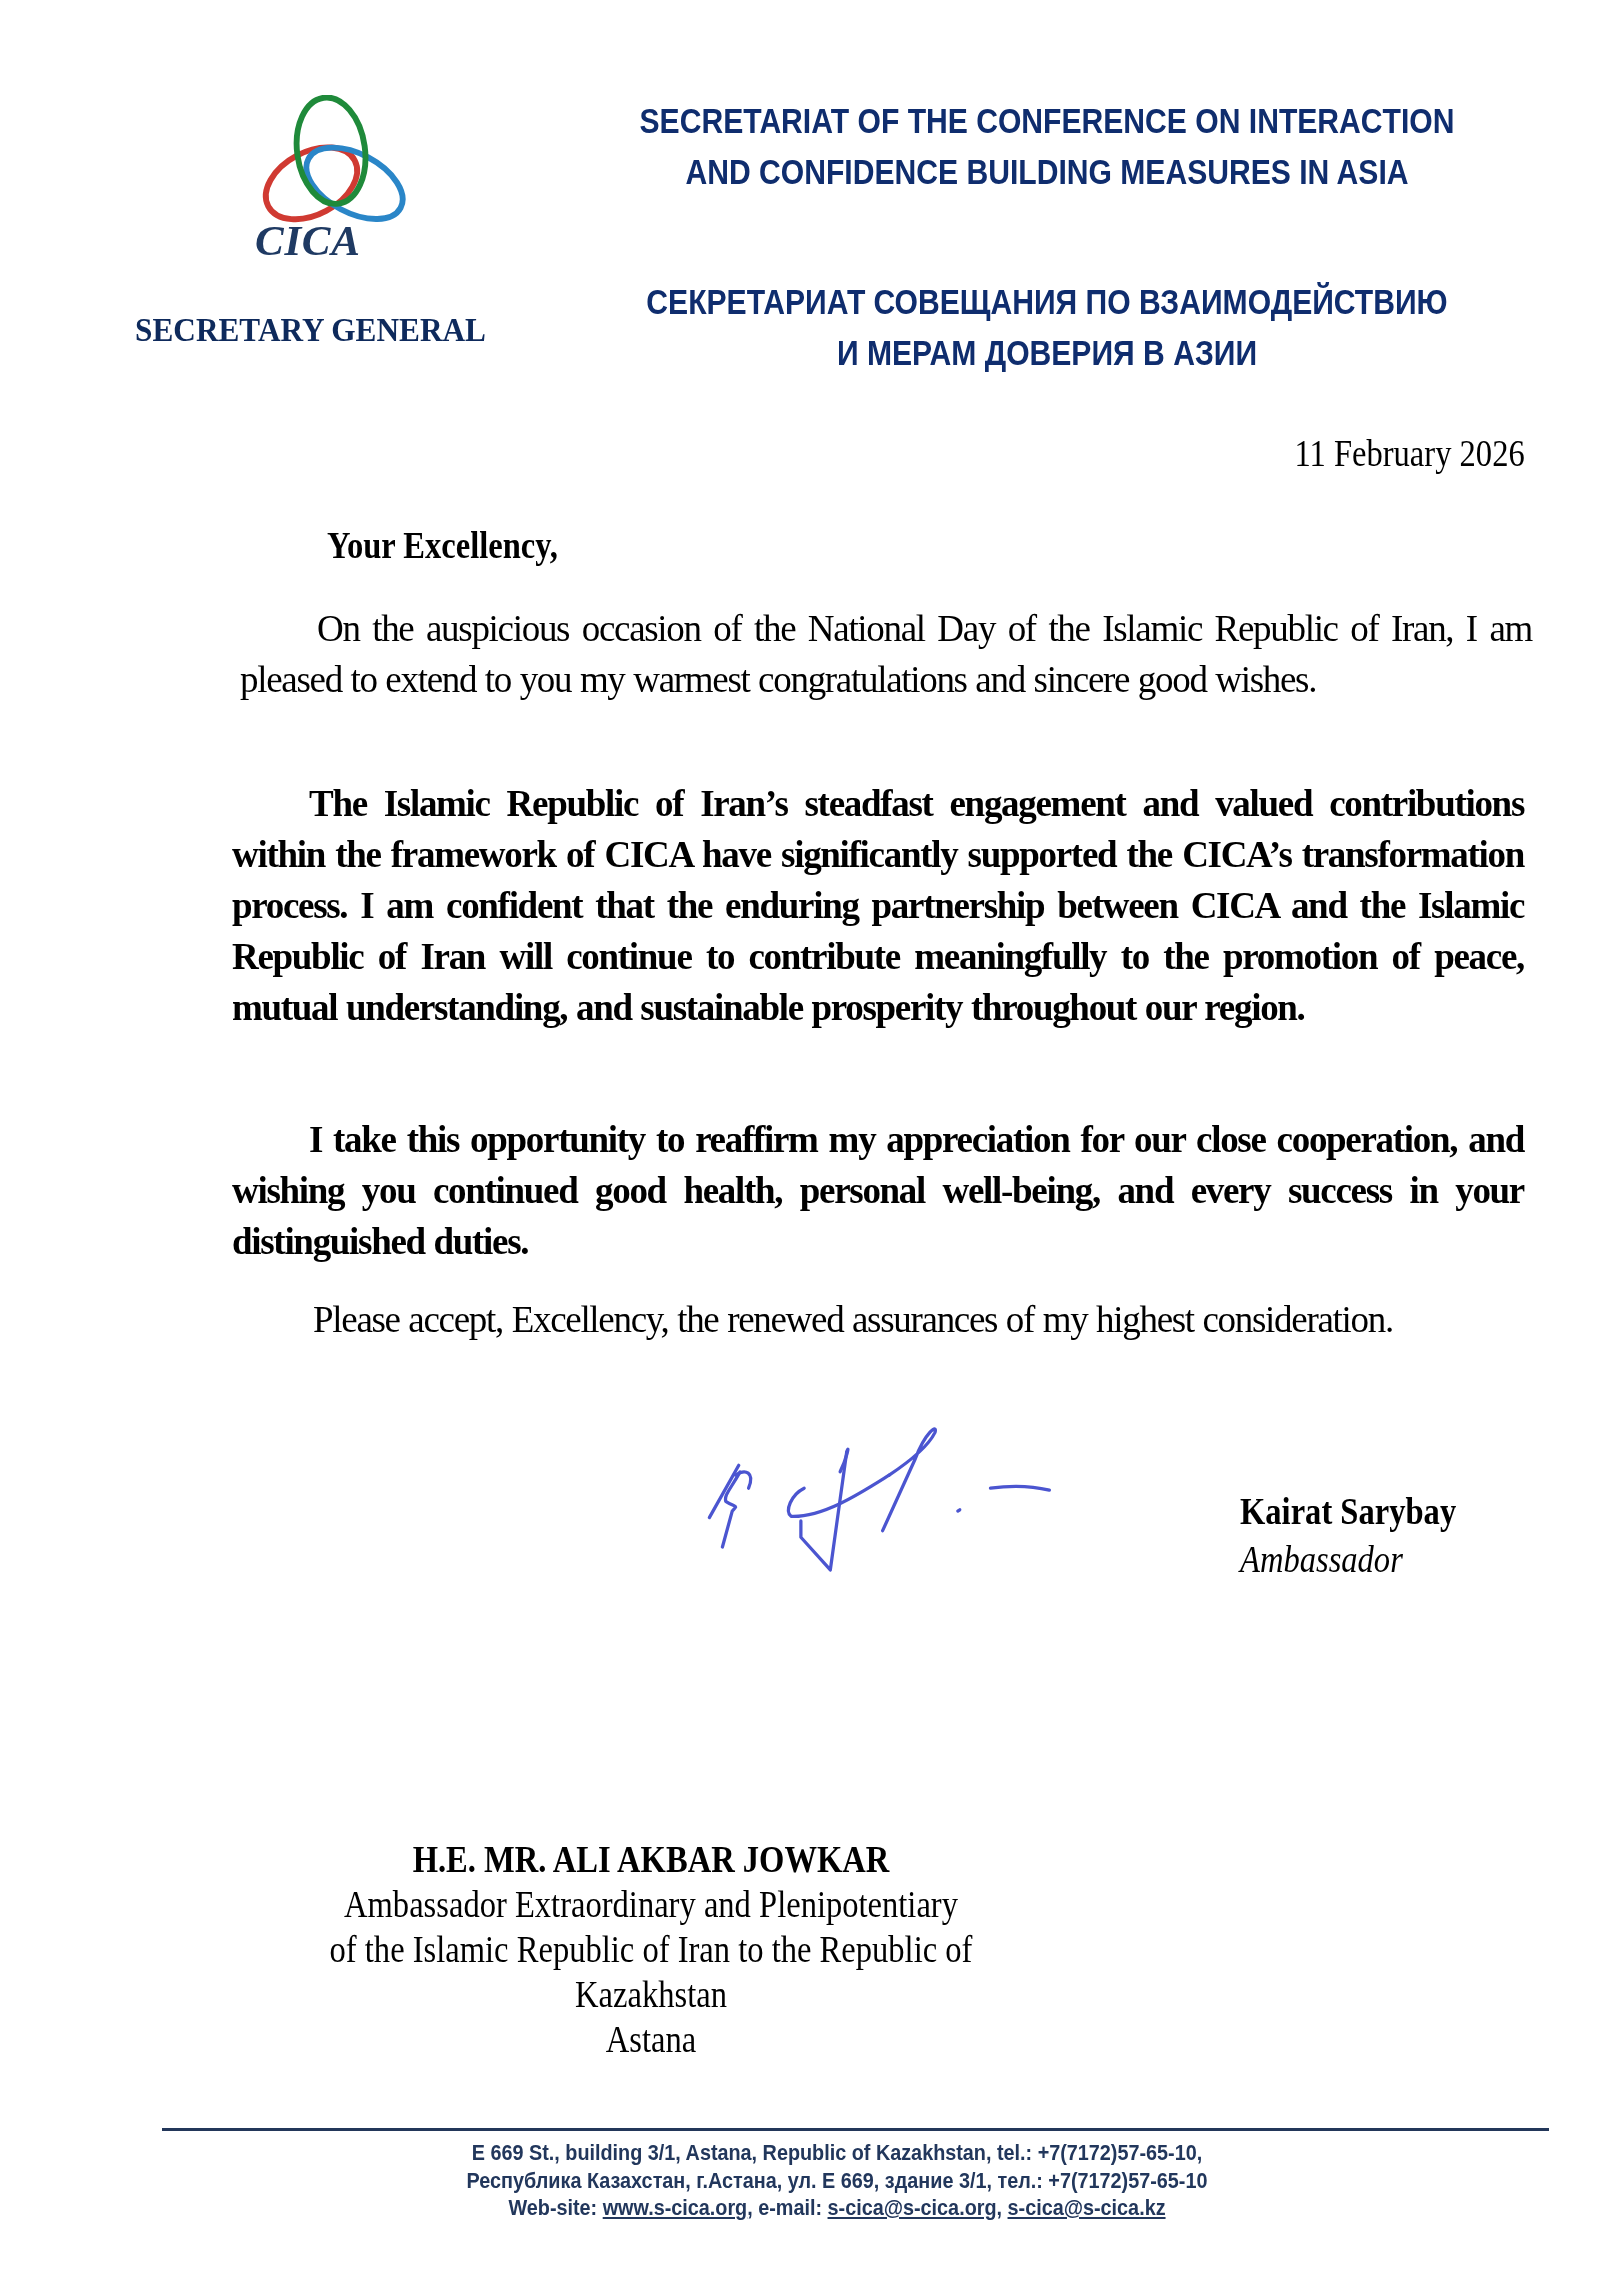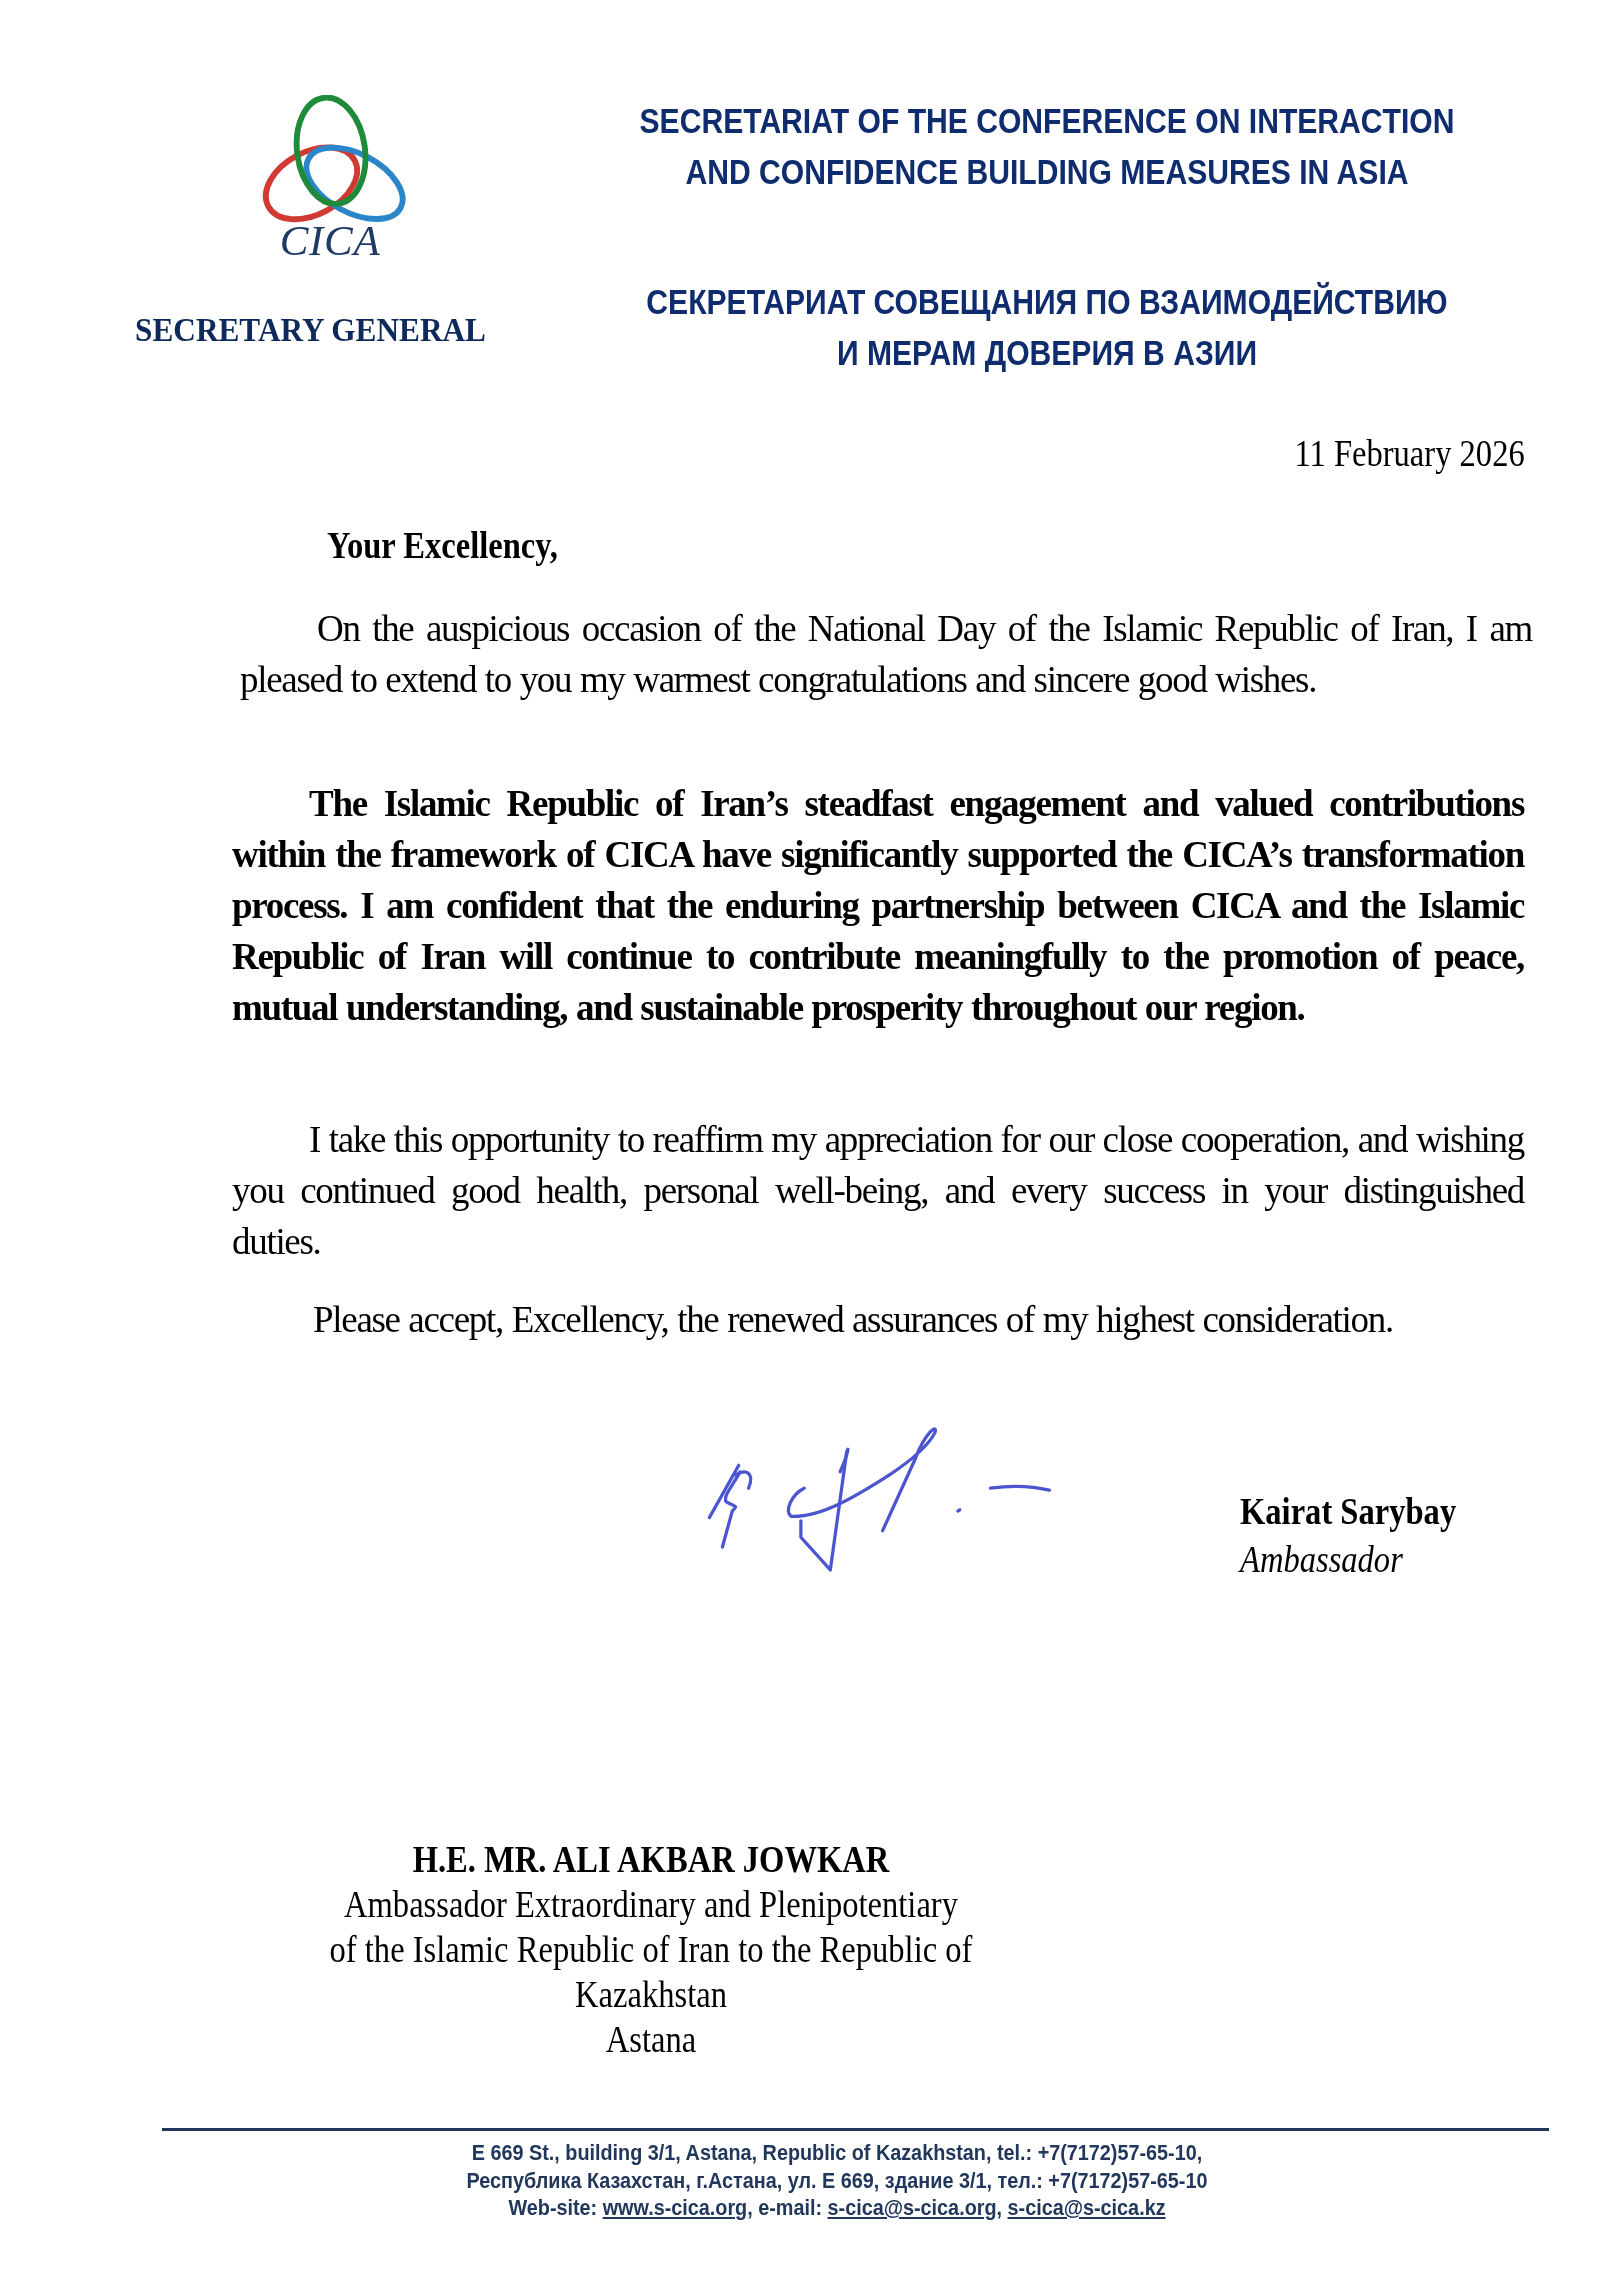--- a/index.html
+++ b/index.html
@@ -21,23 +21,23 @@
     #logo {
       left: 258px;
       top: 95px;
       width: 150px;
       height: 131px;
     }
     #logo-text {
       left: 255px;
       top: 219px;
       width: 150px;
-      text-align: center;
+      text-align: left;
       font-family: "Liberation Serif", serif;
-      font-weight: normal;
+      font-weight: bold;
       font-style: italic;
       font-size: 43px;
       color: #1f3a63;
       letter-spacing: 0.7px;
       line-height: 1;
     }
     #secretary-general {
       left: 98px;
       top: 313px;
       width: 425px;
@@ -94,21 +94,21 @@
     .para {
       left: 232px;
       width: 1292px;
       text-align: justify;
       text-indent: 77px;
       letter-spacing: -1.3px;
       word-spacing: 0.7px;
     }
     #para-1 { top: 595px; }
     #para-2 { top: 778px; font-weight: bold; }
-    #para-3 { top: 1114px; }
+    #para-3 { top: 1114px; font-weight: bold; }
     #para-4 { top: 1290px; }
 
     
     #signature {
       left: 693px;
       top: 1413px;
       width: 510px;
       height: 170px;
     }
     #signer-name {

